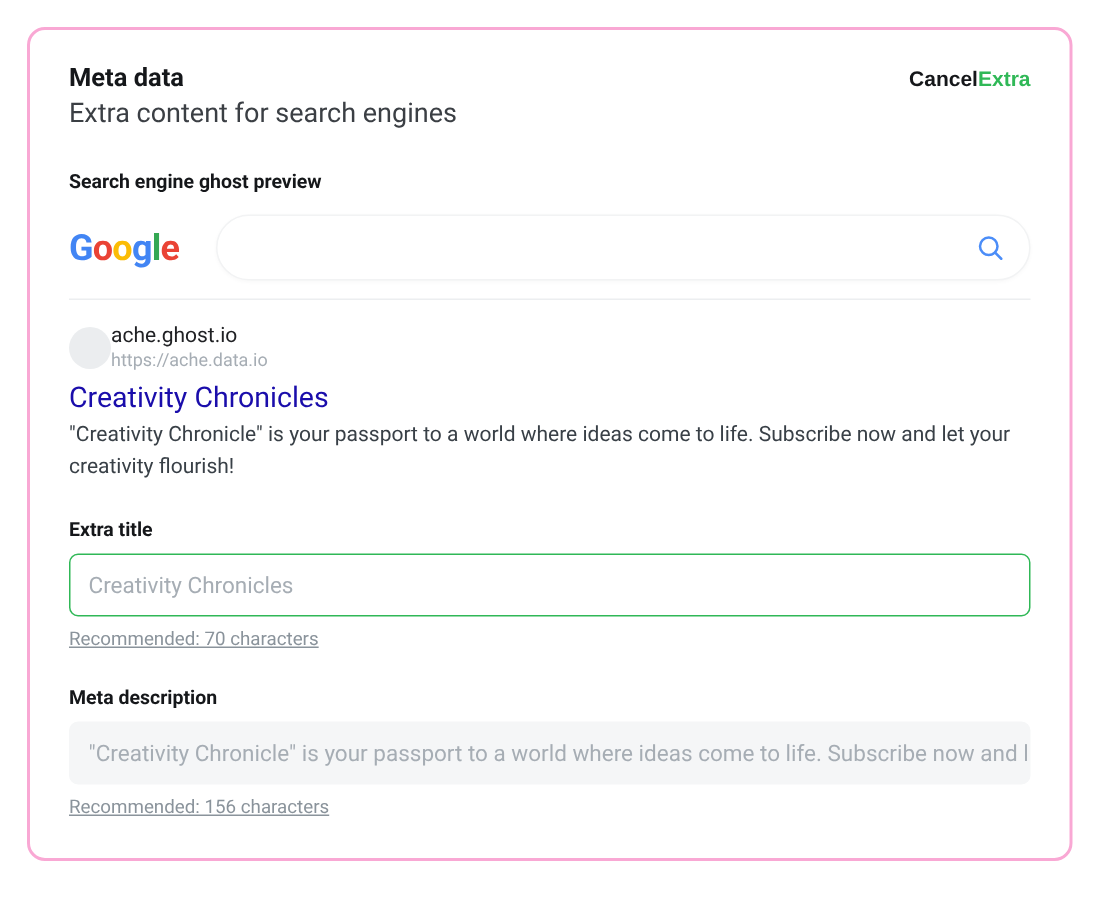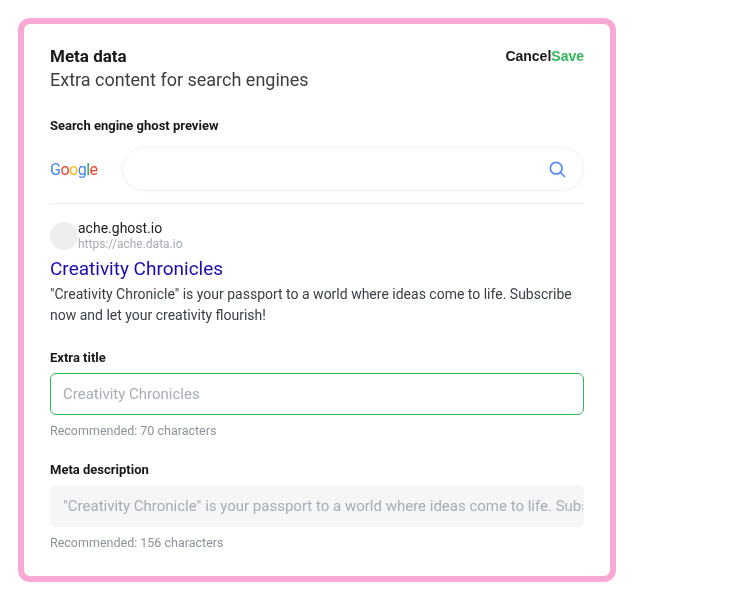--- a/index.html
+++ b/index.html
@@ -4,22 +4,22 @@
 <style>
   * { box-sizing: border-box; }
   body {
     margin: 0;
     padding: 18px;
     font-family: -apple-system, BlinkMacSystemFont, "Segoe UI", Roboto, "Helvetica Neue", Arial, sans-serif;
     background: #fff;
     color: #15171a;
   }
   .panel {
-    width: 598px;
-    border: 6px solid #f9a8d4;
+    width: 697px;
+    border: 2px solid #f9a8d4;
     border-radius: 12px;
     padding: 22px 26px 26px 26px;
   }
   .panel-header {
     display: flex;
     align-items: flex-start;
   }
   .panel-title-block { flex: 1; }
   .panel-title {
     font-size: 17px;
@@ -65,22 +65,22 @@
   .section-label.tight { margin-top: 24px; margin-bottom: 8px; }
 
   
   .serp-searchbar-row {
     display: flex;
     align-items: center;
     gap: 24px;
     margin-bottom: 12px;
   }
   .google-logo {
-    font-size: 16px;
-    font-weight: 400;
+    font-size: 24px;
+    font-weight: 700;
     letter-spacing: -0.5px;
     white-space: nowrap;
     user-select: none;
   }
   .google-logo .g1 { color:#4285F4; }
   .google-logo .o1 { color:#EA4335; }
   .google-logo .o2 { color:#FBBC05; }
   .google-logo .g2 { color:#4285F4; }
   .google-logo .l  { color:#34A853; }
   .google-logo .e  { color:#EA4335; }
@@ -161,35 +161,36 @@
     color: #a6adb4;
     white-space: nowrap;
     overflow: hidden;
     display:flex;
     align-items:center;
   }
   .helper {
     font-size: 12.5px;
     color: #8a939b;
     margin-top: 8px;
+    text-decoration: underline;
   }
 </style>
 </head>
 <body>
 
 <div class="panel">
 
   <div class="panel-header">
     <div class="panel-title-block">
       <h2 class="panel-title">Meta data</h2>
       <p class="panel-subtitle">Extra content for search engines</p>
     </div>
     <div class="panel-actions">
       <button class="btn-cancel">Cancel</button>
-      <button class="btn-save">Save</button>
+      <button class="btn-save">Extra</button>
     </div>
   </div>
 
   <div class="section-label">Search engine ghost preview</div>
 
   <div class="serp-searchbar-row">
     <span class="google-logo"><span class="g1">G</span><span class="o1">o</span><span class="o2">o</span><span class="g2">g</span><span class="l">l</span><span class="e">e</span></span>
     <div class="serp-searchbar">
       <span class="search-icon">
         <svg width="20" height="20" viewBox="0 0 24 24" fill="none" stroke="#4b8df8" stroke-width="2" stroke-linecap="round" stroke-linejoin="round">

